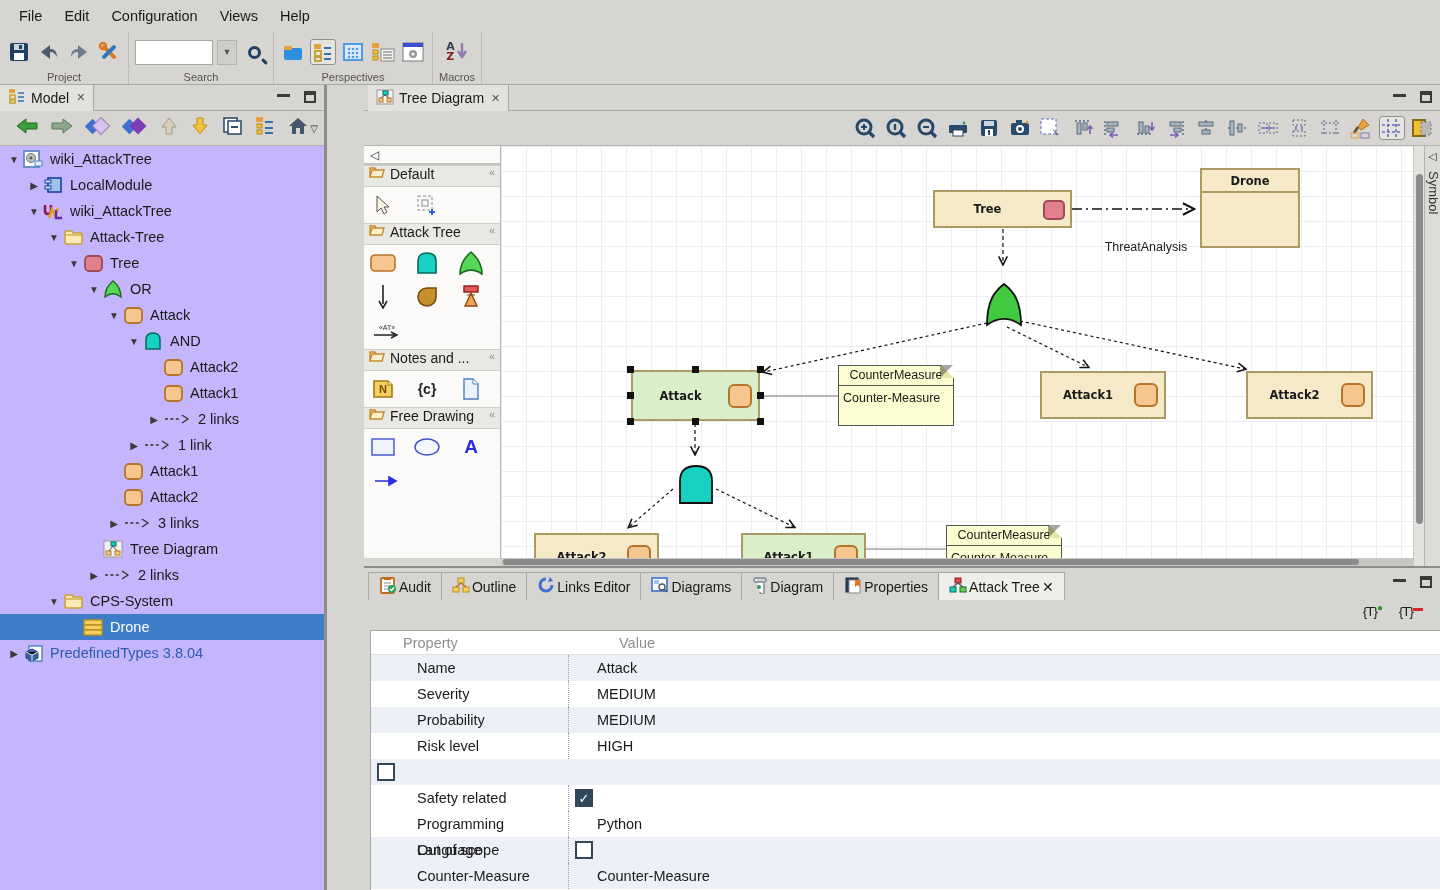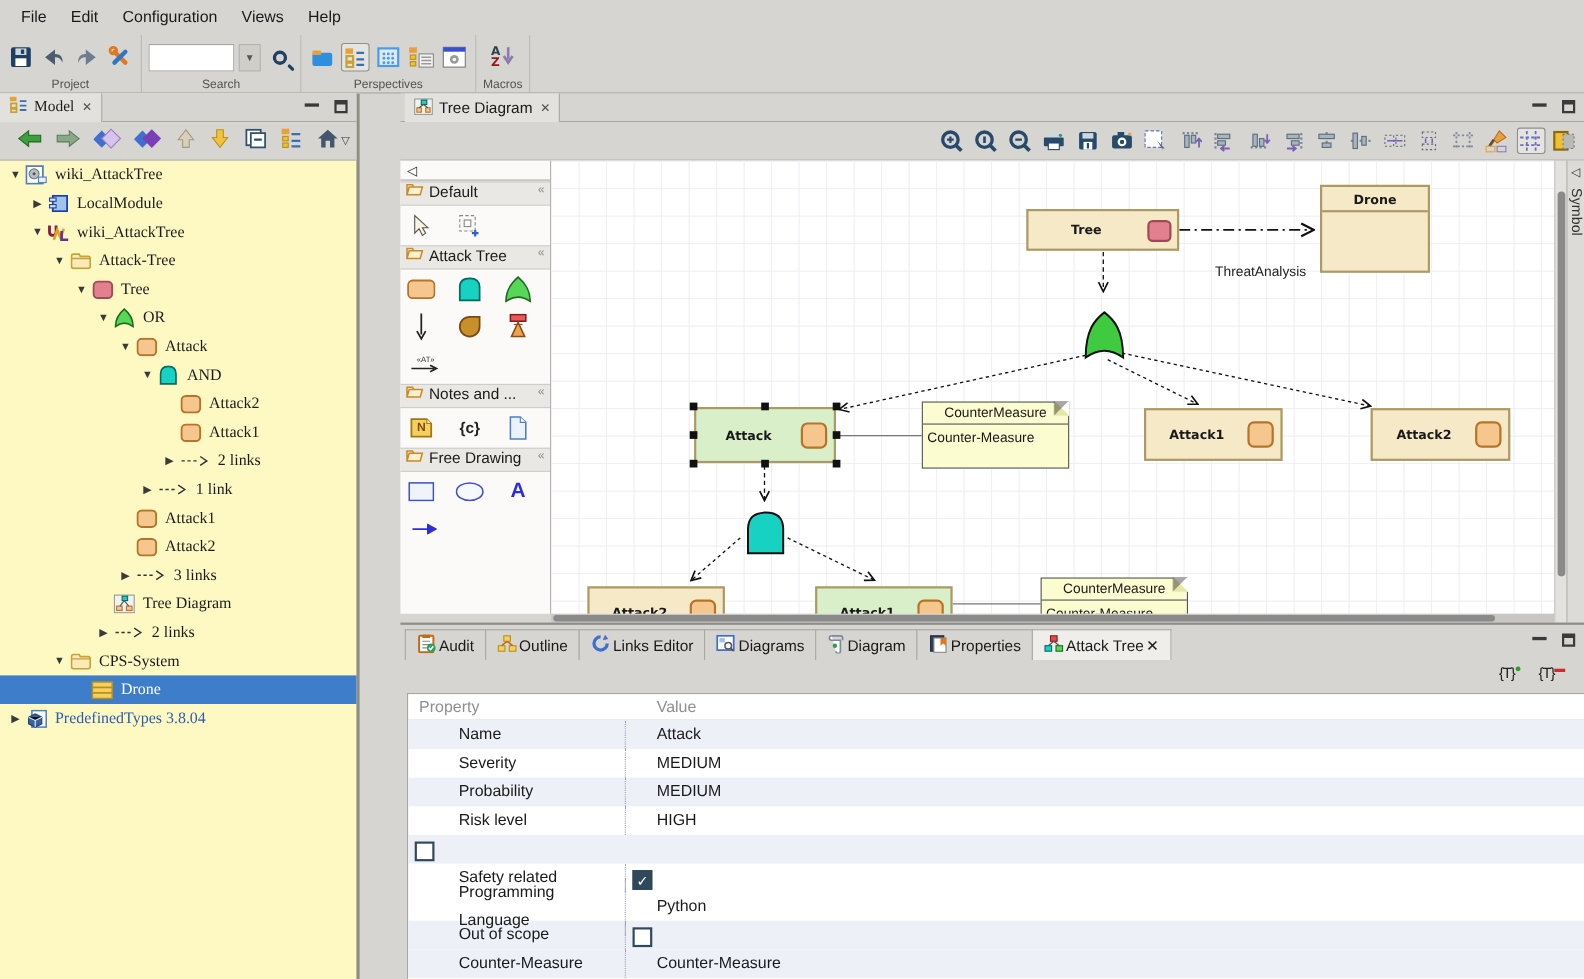--- a/index.html
+++ b/index.html
@@ -16,21 +16,21 @@
   .tb-icons { display:flex; align-items:center; gap:4px; height:36px; }
   .tb-label { font-size:11px; color:#55534f; line-height:14px; }
   .tb-btn { width:26px; height:26px; display:flex; align-items:center; justify-content:center; border-radius:3px; }
   .tb-btn.active { background:#e6e4e0; border:1px solid #918f8b; }
   #search-input { width:78px; height:25px; border:1px solid #a9a7a2; background:#fff; font-size:13px; padding:0 4px; }
   #search-drop { width:20px; height:25px; border:1px solid #b5b3ae; background:#d0cec9; font-size:9px; color:#555; display:flex; align-items:center; justify-content:center; }
   .magnifier { width:13px; height:13px; border:3px solid #1f3f63; border-radius:50%; position:relative; }
   .magnifier::after { content:""; position:absolute; width:7px; height:3px; background:#1f3f63; transform:rotate(45deg); left:10px; top:11px; border-radius:2px; }
 
   
-  #left-panel { position:absolute; left:0; top:85px; width:327px; height:805px; background:#fef9c3; border-right:3px solid #8f8d89;font-family:Liberation Serif, serif; }
+  #left-panel { position:absolute; left:0; top:85px; width:327px; height:805px; background:#c4b5fd; border-right:3px solid #8f8d89; }
   .panel-header { height:26px; background:#d7d5d1; border-bottom:1px solid #a9a7a2; display:flex; align-items:center; position:relative; }
   .tab { display:flex; align-items:center; gap:5px; height:26px; padding:0 8px; background:#e3e1dd; border-right:1px solid #a9a7a2; font-size:14px; }
   .tab .close { font-size:11px; color:#555; margin-left:2px; }
   .winbtns { position:absolute; right:8px; top:6px; display:flex; gap:14px; }
   .btn-min { width:13px; height:6px; border-bottom:3px solid #3a3a3a; }
   .btn-max { width:12px; height:12px; border:2px solid #3a3a3a; border-top:4px solid #3a3a3a; }
   #nav-toolbar { height:35px; background:#d7d5d1; border-bottom:1px solid #b5b3ae; display:flex; align-items:center; justify-content:center; gap:11px; }
   #nav-caret { position:absolute; right:6px; font-size:10px; color:#333; }
   #nav-toolbar { position:relative; }
   #tree { font-size:14.5px; }
@@ -59,21 +59,21 @@
   #canvas { position:absolute; left:501px; top:146px; width:912px; height:412px; background:#fff;
     background-image:linear-gradient(#ededf3 1px, transparent 1px), linear-gradient(90deg,#ededf3 1px, transparent 1px);
     background-size:25px 25px; overflow:hidden; }
   #edge-layer { position:absolute; left:0; top:0; }
   .node { position:absolute; border:2px solid #ad9964; background:#f6e9c8; }
   .node.green { background:#d9efca; }
   .node-label { position:absolute; left:0; right:30px; top:50%; transform:translateY(-50%); text-align:center; font-weight:bold; font-size:11.5px; font-family:"DejaVu Sans",sans-serif; }
   .osq { position:absolute; right:6px; top:50%; transform:translateY(-50%); width:24px; height:24px; border:2px solid #b5742a; border-radius:6px; background:#f6c68f; }
   .psq { position:absolute; right:5px; top:8px; width:22px; height:20px; border:2px solid #a04a58; border-radius:5px; background:#e2808f; }
   .handle { position:absolute; width:7px; height:7px; background:#111; }
-  .note { position:absolute; width:134px; background:#fbfcd0; border:1px solid #555; font-size:12.5px; }
+  .note { position:absolute; width:116px; background:#fbfcd0; border:1px solid #555; font-size:12.5px; }
   .note-title { height:20px; border-bottom:1px solid #555; text-align:center; line-height:19px; position:relative; }
   .note-fold { position:absolute; right:-1px; top:-1px; width:0; height:0; border-top:13px solid #fff; border-left:13px solid #e6e6a8; }
   .note-fold::after { content:""; position:absolute; left:-14px; top:-13px; width:0; height:0; border-bottom:13px solid transparent; border-left:13px solid rgba(0,0,0,.35); }
   .note-body { padding:5px 4px; }
   .comp-title { height:23px; border-bottom:2px solid #ad9964; text-align:center; font-weight:bold; font-size:11.5px; font-family:"DejaVu Sans",sans-serif; line-height:22px; }
   .free-label { position:absolute; font-size:12.5px; color:#222; }
 
   
   #canvas-hscroll { position:absolute; left:501px; top:558px; width:912px; height:8px; background:#c9c7c3; }
   #canvas-hscroll .thumb { position:absolute; left:2px; top:1px; width:856px; height:6px; background:#8a8a8a; border-radius:3px; }
@@ -86,23 +86,23 @@
   
   #bottom-panel { position:absolute; left:364px; top:566px; width:1076px; height:324px; background:#d7d5d1; border-top:2px solid #8f8d89; }
   #bottom-tabs { height:32px; display:flex; align-items:flex-end; padding-left:4px; position:relative; }
   .btab { display:flex; align-items:center; gap:2px; height:28px; padding:0 10px; border:1px solid #a9a7a2; border-bottom:none; background:#d7d5d1; font-size:14px; margin-right:-1px; }
   .btab.active { background:#efeeeb; }
   #taux { height:30px; position:relative; }
   .ticon { position:absolute; top:4px; font-size:13.5px; color:#222; letter-spacing:-1px; }
   .ticon .mark { font-size:10px; position:relative; top:-5px; }
   #prop-table { position:absolute; left:6px; top:62px; right:0; bottom:0; background:#fff; border:1px solid #a9a7a2; border-right:none; border-bottom:none; overflow:hidden; }
   #prop-head { height:24px; display:flex; color:#8f8f8f; font-size:14.5px; border-bottom:1px solid #e0e0e0; }
-  #prop-head .ph1 { width:198px; padding-left:10px; line-height:24px; }
+  #prop-head .ph1 { width:198px; padding-left:10px; line-height:24px;margin-left:22px; }
   #prop-head .ph2 { padding-left:28px; line-height:24px; }
-  .prow { height:26px; display:flex; font-size:14.5px;align-items:center; }
+  .prow { height:26px; display:flex; font-size:14.5px; }
   .prow.striped { background:#edf0f7; }
   .pcell-label { width:198px; padding-left:46px; line-height:26px; border-right:1px dotted #9aa0b8; }
   .pcell-value { padding-left:28px; line-height:26px; }
   .cbx { width:18px; height:18px; border:2px solid #31475a; background:#fff; margin:4px 0 0 6px; }
   .cbx.checked { background:#31475a; color:#fff; font-size:13px; line-height:15px; text-align:center; }
 </style>
 </head>
 <body>
 
 <div id="menubar">

